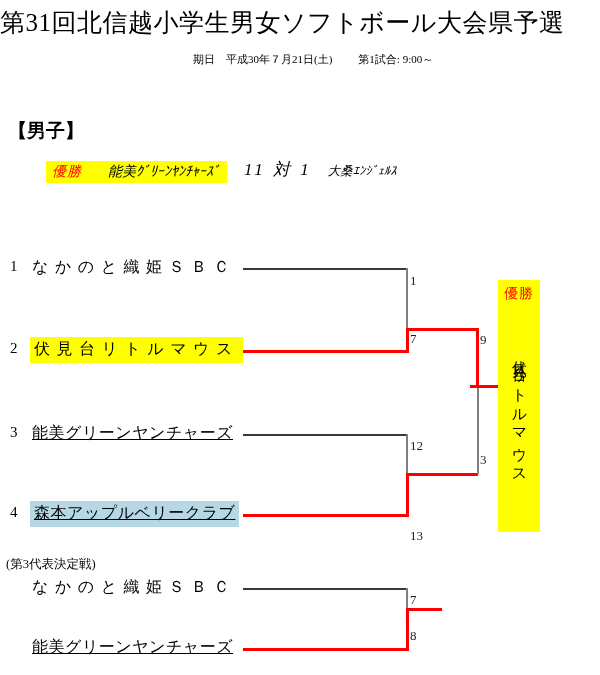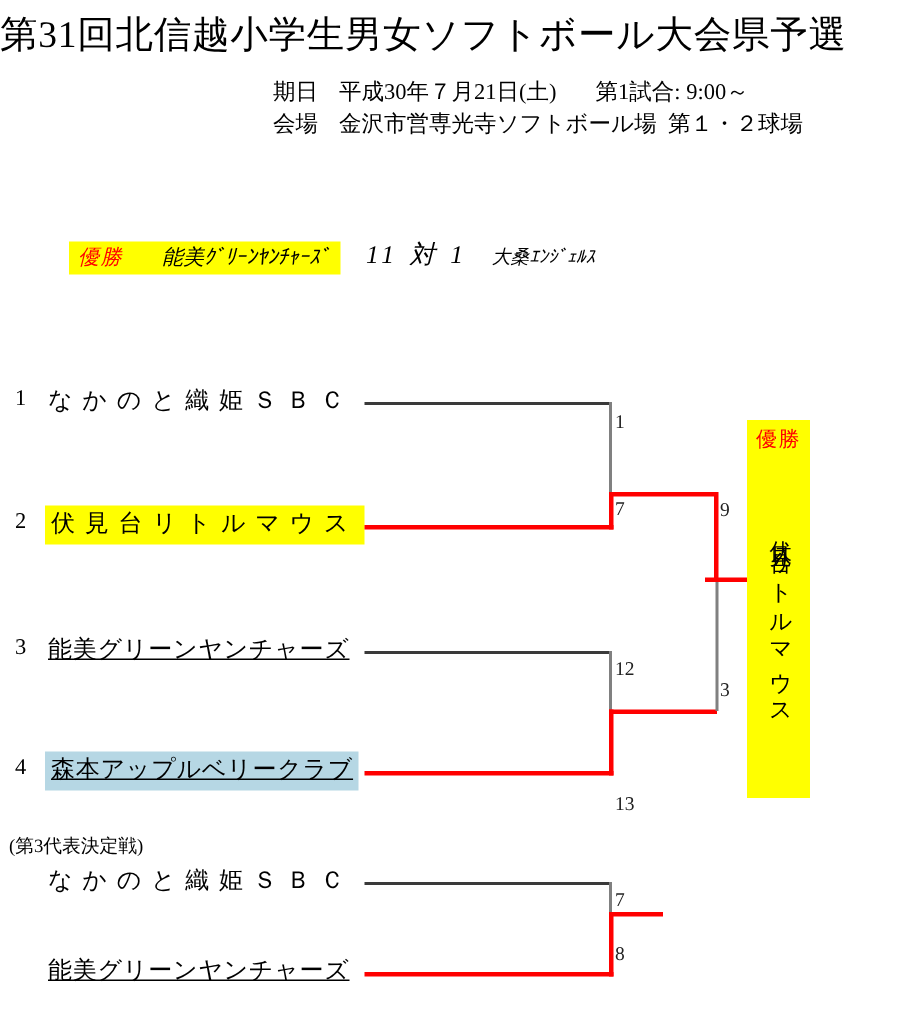--- a/index.html
+++ b/index.html
@@ -22,22 +22,23 @@
     position: absolute;
     top: 6px; left: 0; width: 550px;
     text-align: center;
     font-size: 25px;
     letter-spacing: 0.5px;
     white-space: nowrap;
   }
   .meta {
     position: absolute;
     left: 182px;
-    font-size: 15px;
-    white-space: nowrap;
+    font-size: 11px;
+    white-space: nowrap;
+    text-align: center;
   }
   .meta-row1 { top: 52px; }
   .meta-row2 { top: 73px; }
   .meta .lbl { display: inline-block; width: 44px; }
   .meta .gap { display: inline-block; width: 26px; }
 
   
   .section-head {
     position: absolute;
     left: 8px;
@@ -157,24 +158,22 @@
 <body>
 
 <div class="page">
 
   <div class="title">第31回北信越小学生男女ソフトボール大会県予選</div>
 
   <div class="meta meta-row1">
     <span class="lbl">期日</span><span>平成30年７月21日(土)</span><span class="gap"></span><span>第1試合:</span>&nbsp;<span>9:00～</span>
   </div>
 
-  <div class="meta meta-row2">
-    <span class="lbl">会場</span><span>金沢市営専光寺ソフトボール場</span>&nbsp;&nbsp;<span>第１・２球場</span>
-  </div>
-
+
+  <div class="section-head head-men">【男子】</div>
 
   <div class="men-row">
     <span class="men-hl">
       <span class="men-champ-label">優勝</span><span class="men-team">能美ｸﾞﾘｰﾝﾔﾝﾁｬｰｽﾞ</span>
     </span><span class="men-score">11 対 1</span><span class="men-opp">大桑ｴﾝｼﾞｪﾙｽ</span>
   </div>
 
 
   <div class="seed" style="left:10px; top:258px;">1</div>
   <div class="teamname sp-wide" style="left:32px; top:257px;">なかのと織姫ＳＢＣ</div>

